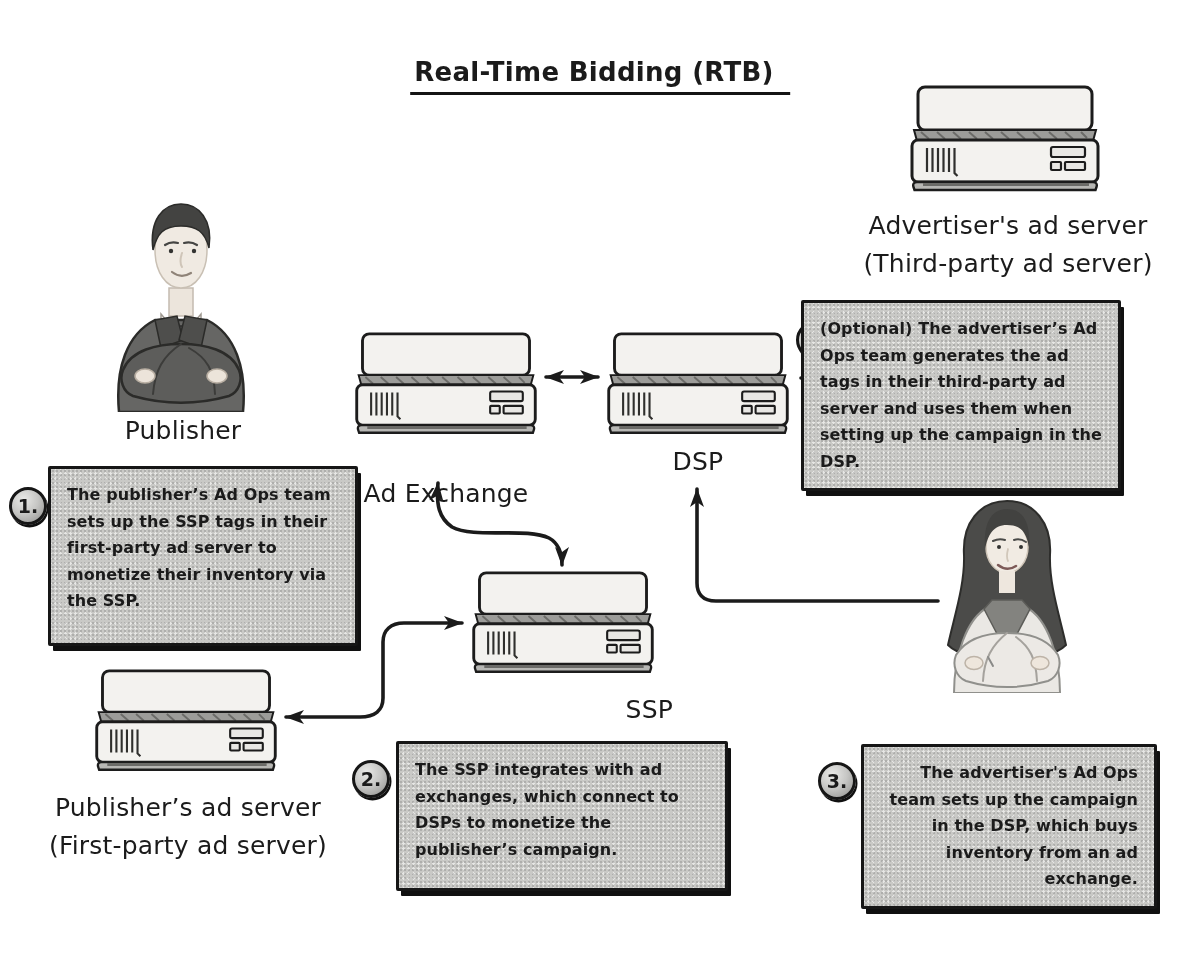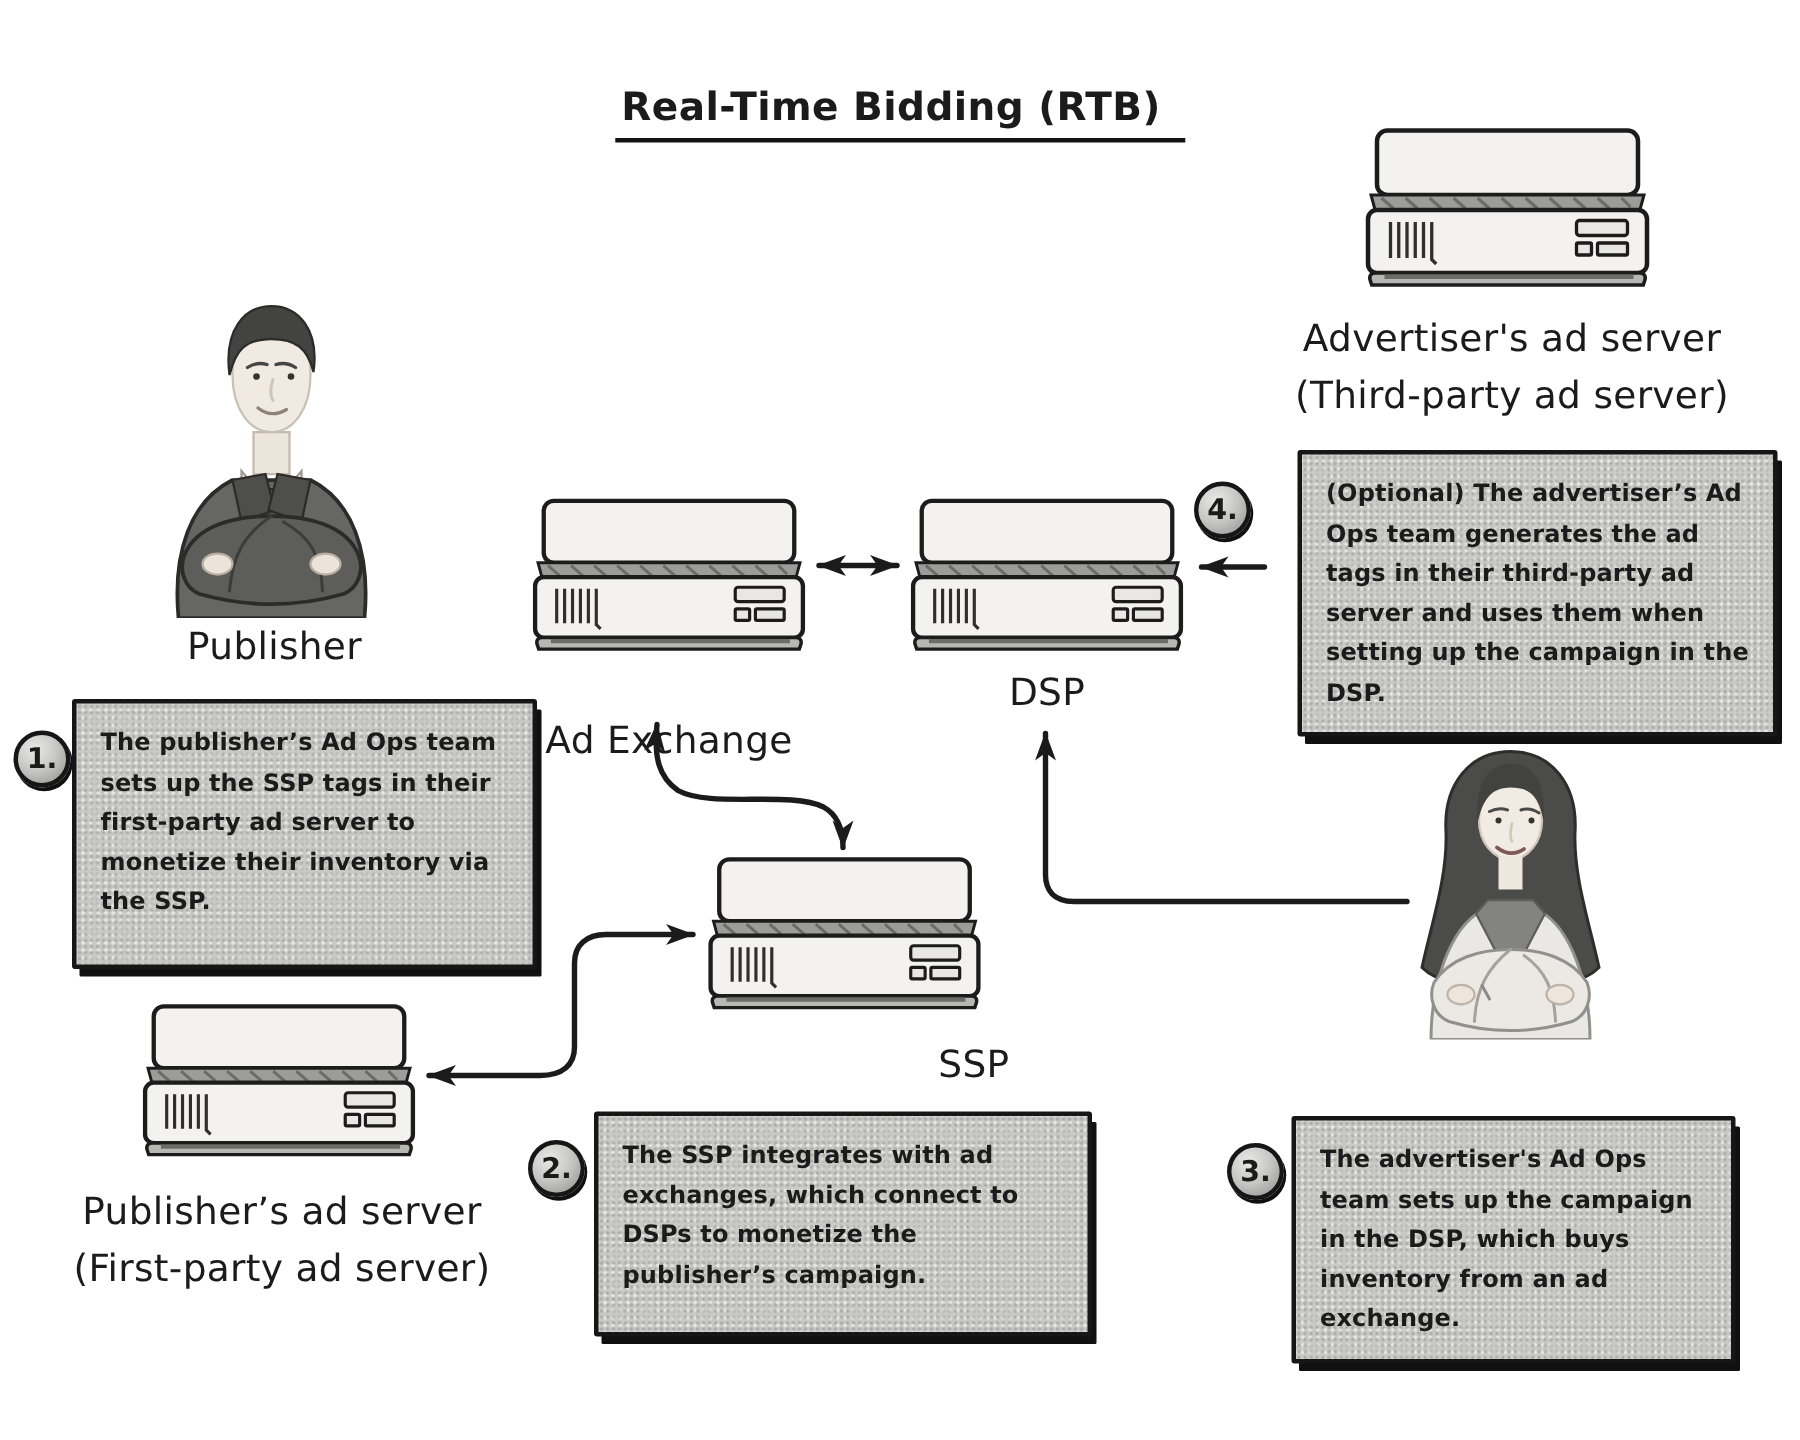--- a/index.html
+++ b/index.html
@@ -172,22 +172,22 @@
   <div class="abs note" style="left:48px;top:466px;width:310px;min-height:180px;">
     <div class="note-text">The publisher’s Ad Ops team sets up the SSP tags in their first-party ad server to monetize their inventory via the SSP.</div>
   </div>
 
   <div class="abs badge" style="left:352px;top:760px;">2.</div>
   <div class="abs note" style="left:396px;top:741px;width:332px;min-height:150px;">
     <div class="note-text">The SSP integrates with ad exchanges, which connect to DSPs to monetize the publisher’s campaign.</div>
   </div>
 
   <div class="abs badge" style="left:818px;top:762px;">3.</div>
-  <div class="abs note" style="left:861px;top:744px;width:296px;min-height:146px;">
+  <div class="abs note" style="left:861px;top:744px;width:296px;min-height:146px;text-align:right;">
     <div class="note-text">The advertiser's Ad Ops team sets up the campaign in the DSP, which buys inventory from an ad exchange.</div>
   </div>
 
   <div class="abs badge" style="left:796px;top:321px;">4.</div>
-  <div class="abs note" style="left:865px;top:300px;width:320px;min-height:172px;">
+  <div class="abs note" style="left:801px;top:300px;width:320px;min-height:172px;">
     <div class="note-text">(Optional) The advertiser’s Ad Ops team generates the ad tags in their third-party ad server and uses them when setting up the campaign in the DSP.</div>
   </div>
 
 </div>
 
 </body></html>

